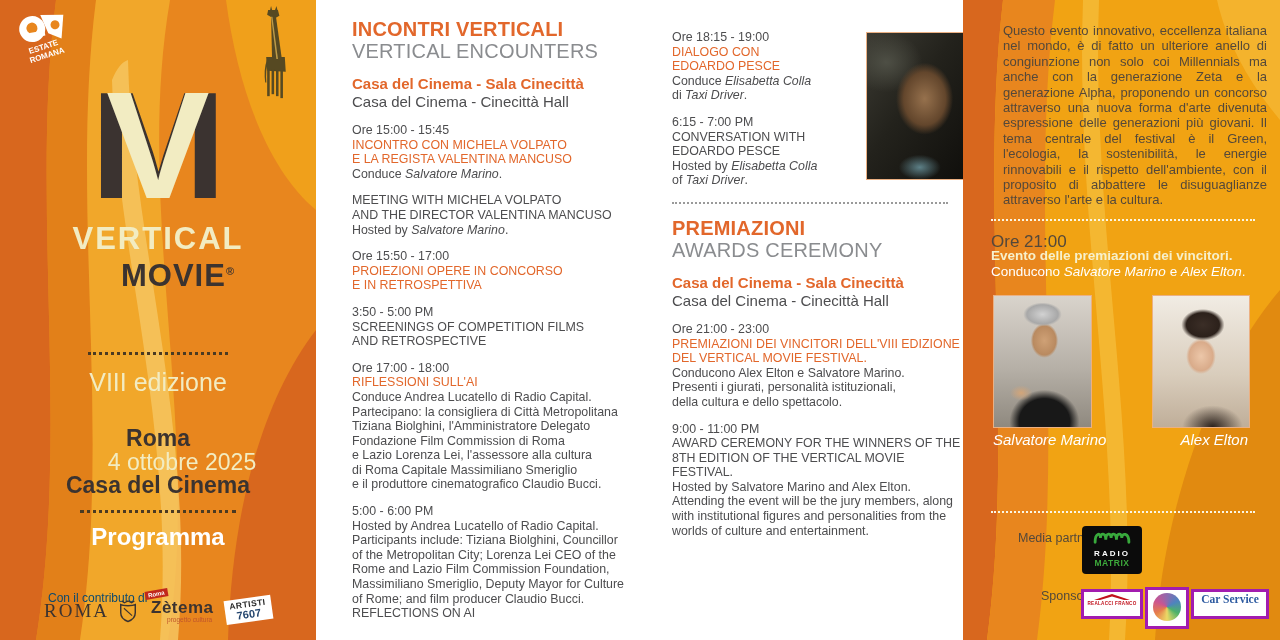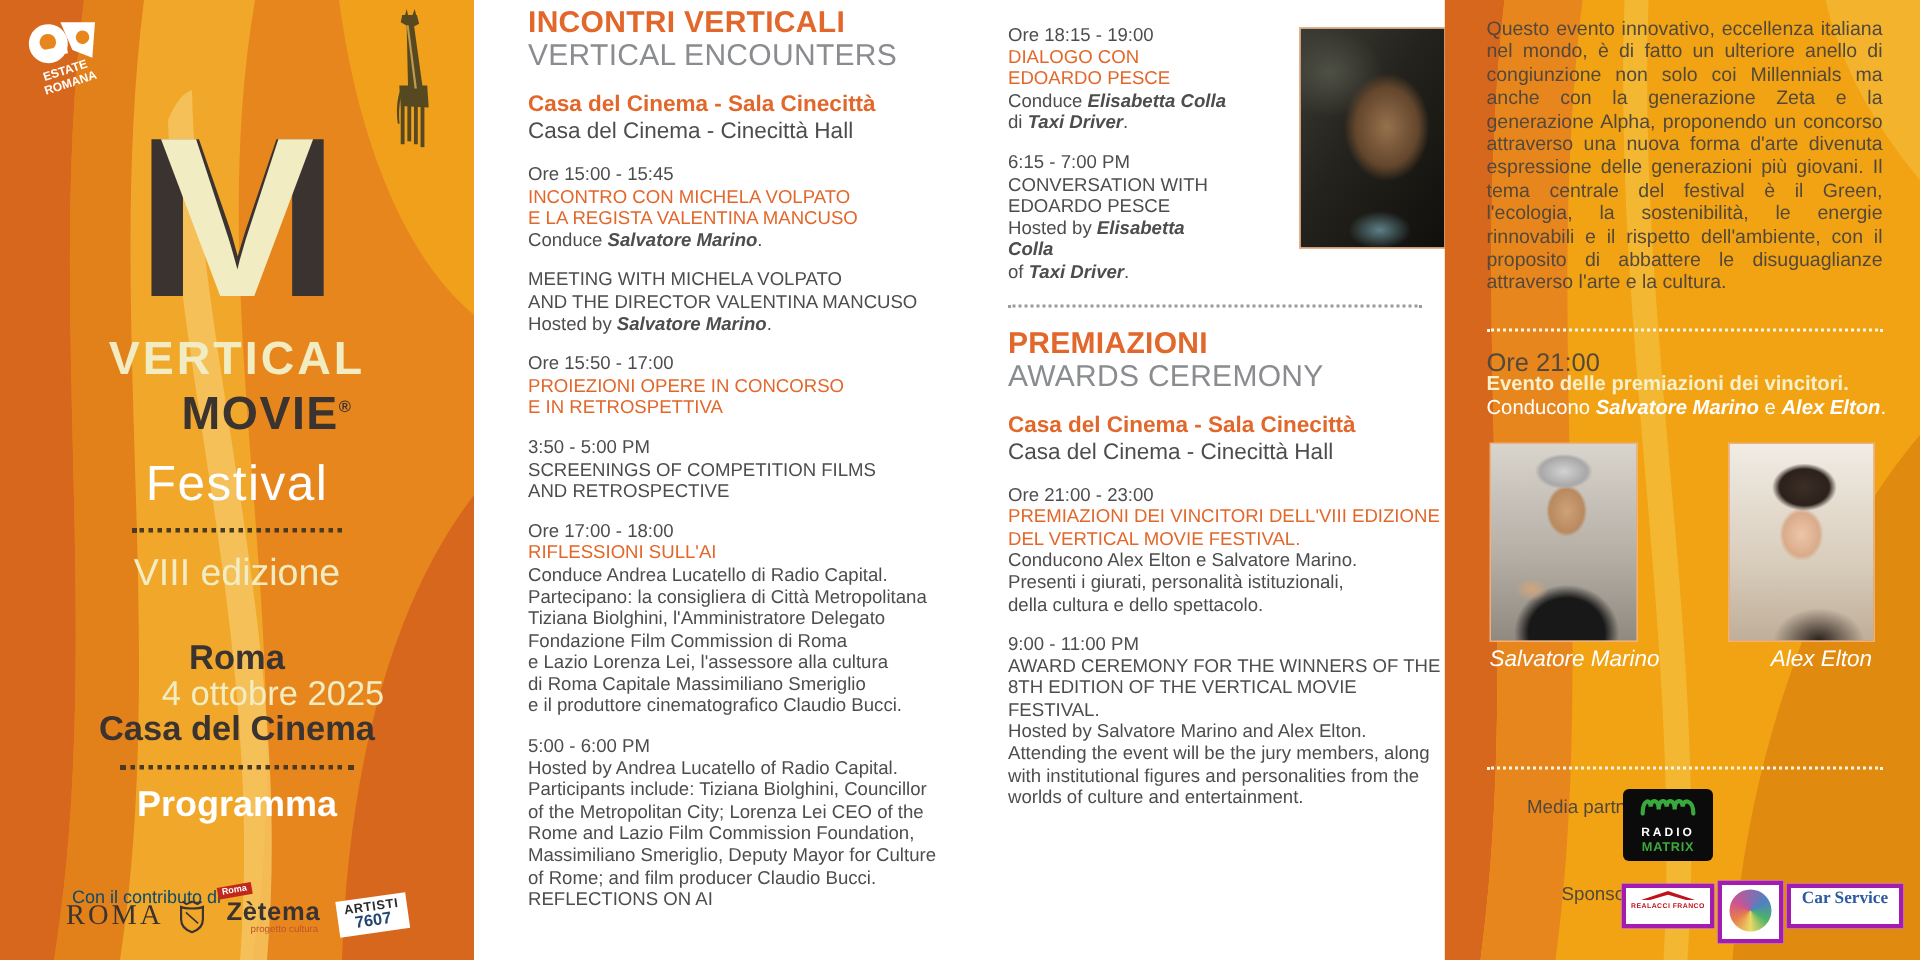--- a/index.html
+++ b/index.html
@@ -1,21 +1,21 @@
 <!DOCTYPE html>
 <html><head>
 <meta charset="utf-8">
 <style>
   html,body { margin:0; padding:0; background:#ffffff; }
   .canvas {
     position:relative; width:1280px; height:640px; overflow:hidden;
     background:#ffffff; font-family:"Liberation Sans", sans-serif;
     -webkit-font-smoothing:antialiased;
   }
-  .it { font-style:italic;font-weight:bold; }
+  .it { font-style:italic; }
 
   
   .panel-left { position:absolute; left:0; top:0; width:316px; height:640px; overflow:hidden; }
   .panel-left svg.bg, .panel-right svg.bg { position:absolute; left:0; top:0; }
   .estate { position:absolute; left:12px; top:4px; width:70px; height:70px; }
   .giraffe { position:absolute; left:255px; top:6px; width:40px; height:98px; }
   .vm { position:absolute; left:0; top:70px; width:316px; height:152px; text-align:center; }
   .vm-m { display:inline-block; font-size:152px; line-height:150px; font-weight:bold; color:#3B3330; transform:scaleX(1.08); }
   .vm-v { position:absolute; left:50%; top:0; transform:translateX(-50%) scaleX(1.02); font-size:152px; line-height:150px; font-weight:bold; color:#F2ECC2; }
   .brand1 { position:absolute; left:0; top:221px; width:316px; text-align:center; font-size:31px; font-weight:bold; letter-spacing:2px; color:#F2ECC2; }
@@ -37,21 +37,21 @@
   .crest { width:20px; height:24px; }
   .zetema { position:relative; margin-left:4px; }
   .zflag { position:absolute; left:-6px; top:-8px; background:#C1281C; color:#ffffff; font-size:6px; font-weight:bold; padding:1px 3px; transform:rotate(-10deg); }
   .zname { font-size:17px; font-weight:bold; color:#3B3330; letter-spacing:0.5px; }
   .zsub { display:block; font-size:6.5px; color:#C0542C; margin:-2px 0 0 16px; }
   .artisti { background:#ffffff; transform:rotate(-8deg); padding:2px 5px; text-align:center; margin-left:2px; }
   .artisti .a1 { display:block; font-size:8.5px; font-weight:bold; color:#2B2B2B; line-height:1; letter-spacing:0.5px; }
   .artisti .a2 { display:block; font-size:11px; font-weight:bold; color:#23456E; line-height:1.05; }
 
   
-  .col { position:absolute; top:0; padding-top:4px; }
+  .col { position:absolute; top:14px; padding-top:4px; }
   .col-a { left:352px; width:302px; }
   .col-b { left:672px; width:292px;margin-top:12px; }
   .sec-title-it { font-size:20px; font-weight:bold; color:#E2672B; line-height:22px; letter-spacing:0.2px; }
   .sec-title-en { font-size:20px; color:#8A8C8F; line-height:22px; letter-spacing:0.2px; }
   .venueblock { margin-top:13px; }
   .venue-it { font-size:15px; font-weight:bold; color:#E2672B; line-height:18px; }
   .venue-en { font-size:15px; color:#4D4D4F; line-height:18px; }
   .event { margin-top:12px; font-size:12.4px; line-height:14.6px; }
   .time { color:#4D4D4F; }
   .etitle { color:#E2672B; white-space:pre-line; }
@@ -65,21 +65,21 @@
       radial-gradient(ellipse 38px 48px at 60% 45%, #96714d 0%, #63462c 55%, rgba(20,18,14,0) 75%),
       radial-gradient(ellipse 30px 18px at 55% 92%, #5d8087 0%, rgba(0,0,0,0) 70%),
       radial-gradient(ellipse 60px 50px at 20% 20%, #4e4f45 0%, rgba(0,0,0,0) 60%),
       linear-gradient(125deg, #3c3b33 0%, #23221c 45%, #100f0c 100%);
   }
   .dots-gray { border-top:2px dotted #9a9a9a; width:276px; margin-top:14px; }
   .mt13 { margin-top:13px; }
 
   
   .panel-right { position:absolute; left:963px; top:0; width:317px; height:640px; overflow:hidden; }
-  .intro { position:absolute; left:28px; top:11px; width:264px; margin:0; font-size:13px; line-height:15.4px; color:#54483A; text-align:justify; }
+  .intro { position:absolute; left:28px; top:11px; width:264px; margin:12px; font-size:13px; line-height:15.4px; color:#54483A; text-align:justify; }
   .dots-white { border-top:2px dotted #FBF6E3; width:264px; }
   .rp-d1 { position:absolute; left:28px; top:219px; }
   .rp-d2 { position:absolute; left:28px; top:511px; }
   .rp-time { position:absolute; left:28px; top:232px; font-size:17px; color:#54483A; }
   .rp-event { position:absolute; left:28px; top:248px; font-size:13.5px; font-weight:bold; color:#F7F0CB; }
   .rp-hosts { position:absolute; left:28px; top:264px; font-size:13.5px; color:#ffffff; }
   .marino { position:absolute; left:30px; top:295px; width:97px; height:131px;
     background:
       radial-gradient(ellipse 26px 16px at 50% 14%, #d2d2d2 0%, #a8a8a8 60%, rgba(0,0,0,0) 74%),
       radial-gradient(ellipse 19px 24px at 52% 34%, #cfa176 0%, #b98a60 60%, rgba(0,0,0,0) 72%),
@@ -159,21 +159,20 @@
       <polygon points="16,11 17.4,11 23,54 21.4,54" fill="#C9A44C" opacity="0.9"></polygon>
     </svg>
 
     <div class="vm">
       <span class="vm-m">M</span>
       <span class="vm-v">V</span>
     </div>
 
     <div class="brand1">VERTICAL</div>
     <div class="brand2"><span>MOVIE</span><span class="reg">®</span></div>
-    <div class="brand3">Festival</div>
 
     <div class="dots d1"></div>
     <div class="edition">VIII edizione</div>
 
     <div class="where">
       <div class="city">Roma</div>
       <div class="date">4 ottobre 2025</div>
       <div class="venue">Casa del Cinema</div>
     </div>
 

